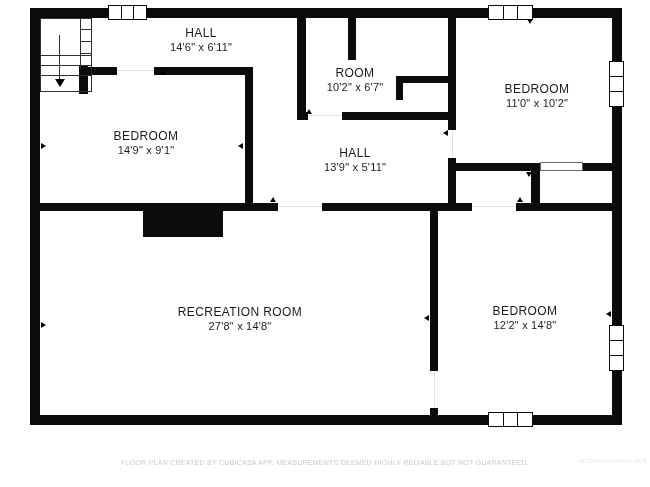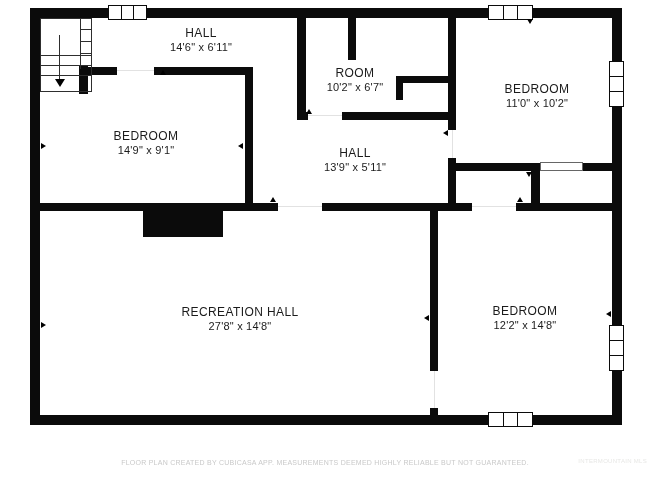--- a/index.html
+++ b/index.html
@@ -118,21 +118,21 @@
   </div>
   <div class="lbl" style="left:146px;top:129px;">
     <span class="rn">BEDROOM</span>
     <span class="rd">14'9" x 9'1"</span>
   </div>
   <div class="lbl" style="left:355px;top:146px;">
     <span class="rn">HALL</span>
     <span class="rd">13'9" x 5'11"</span>
   </div>
   <div class="lbl" style="left:240px;top:305px;">
-    <span class="rn">RECREATION HALL</span>
+    <span class="rn">RECREATION ROOM</span>
     <span class="rd">27'8" x 14'8"</span>
   </div>
   <div class="lbl" style="left:525px;top:304px;">
     <span class="rn">BEDROOM</span>
     <span class="rd">12'2" x 14'8"</span>
   </div>
 
   <div id="footer">FLOOR PLAN CREATED BY CUBICASA APP. MEASUREMENTS DEEMED HIGHLY RELIABLE BUT NOT GUARANTEED.</div>
   <div id="watermark">INTERMOUNTAIN MLS</div>
 

